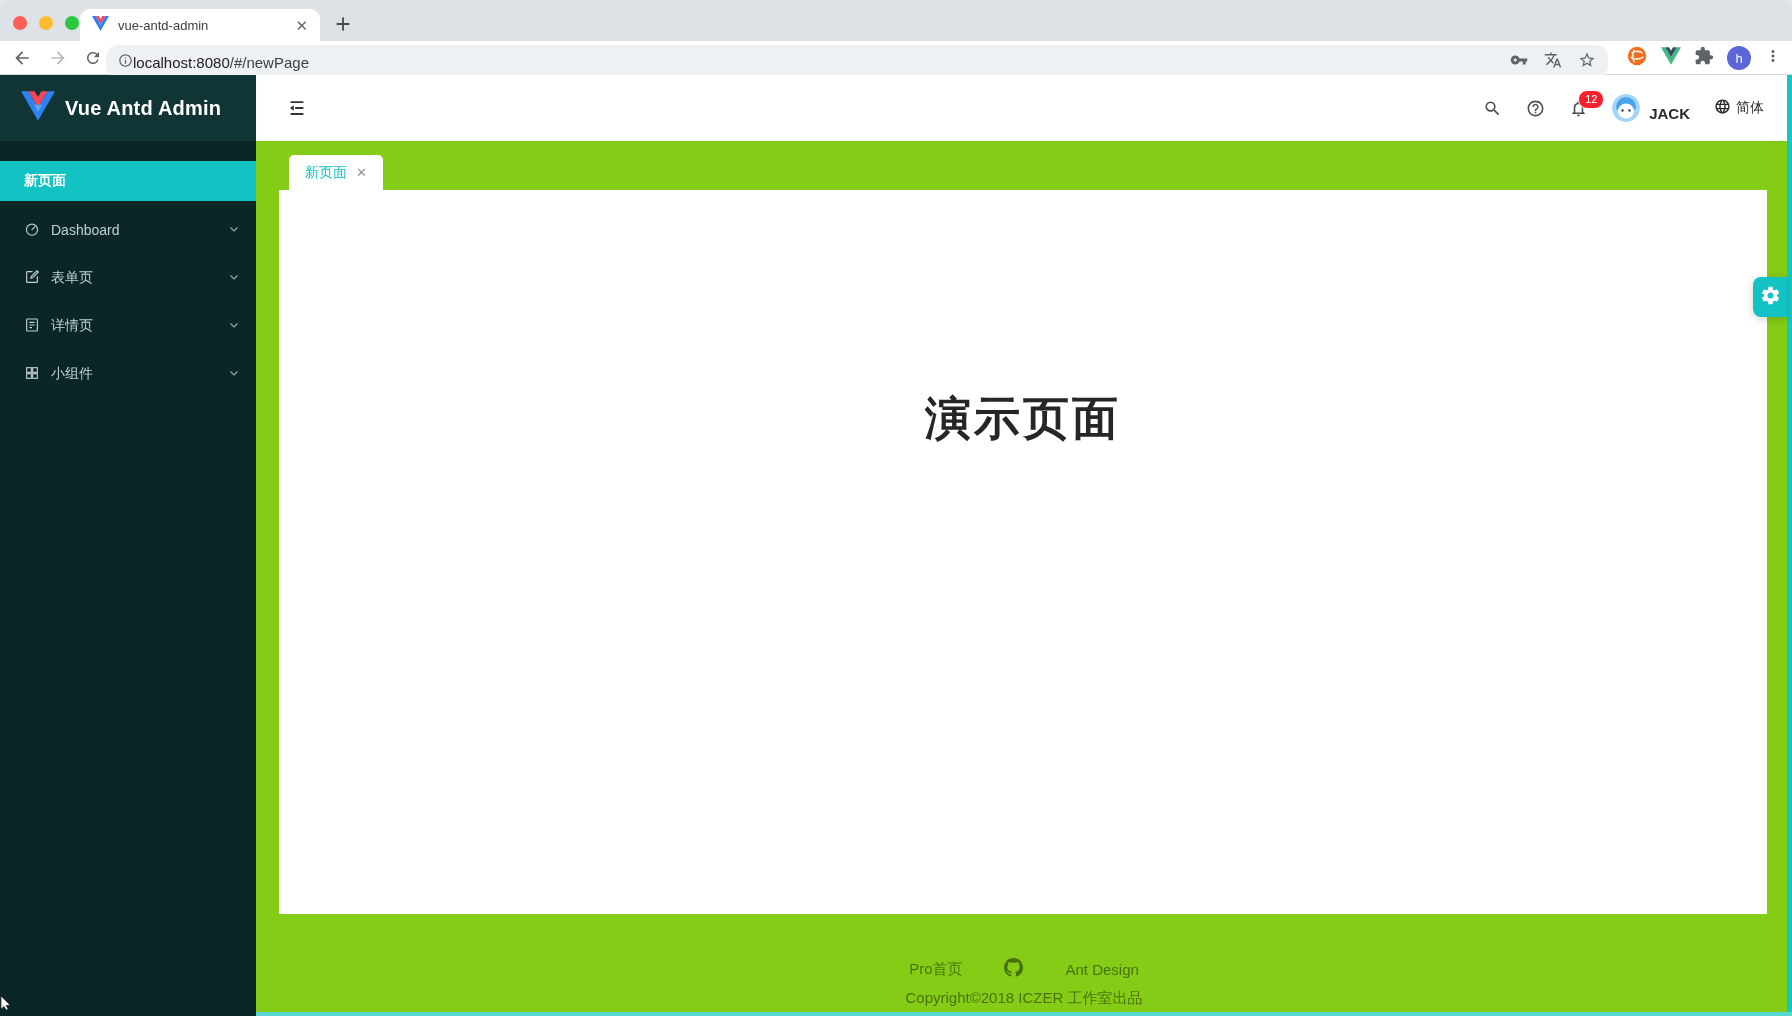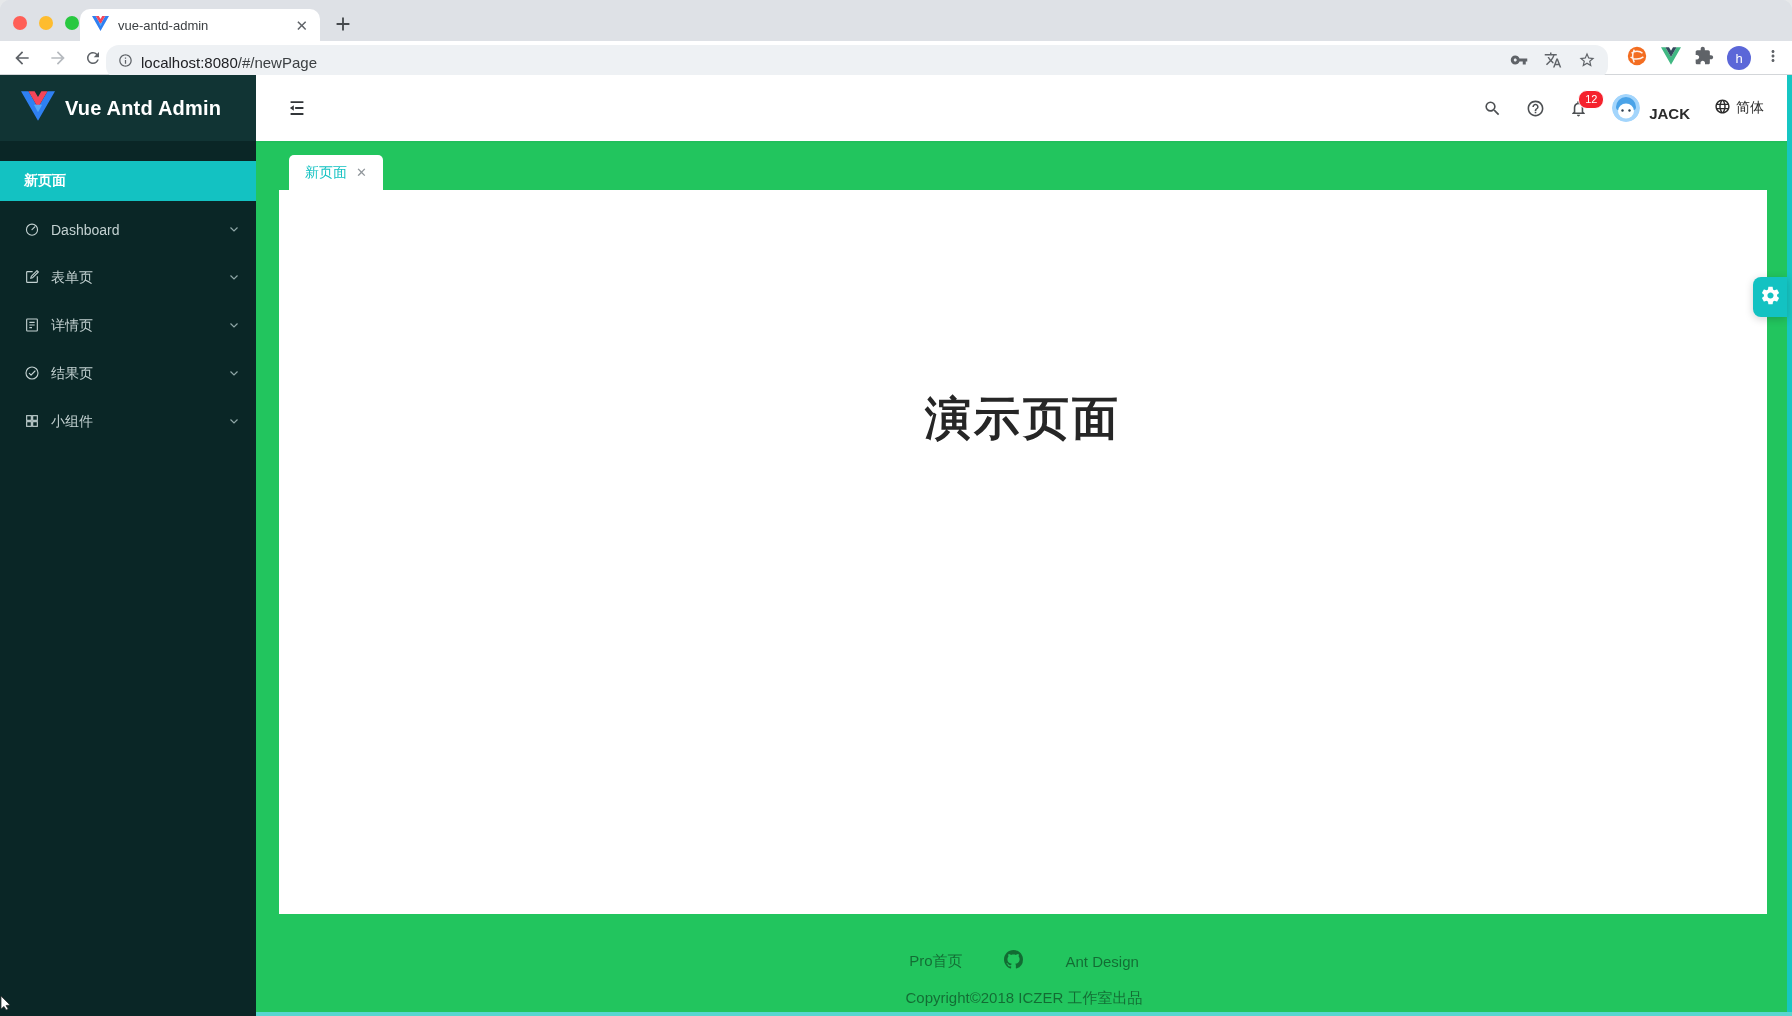--- a/index.html
+++ b/index.html
@@ -18,31 +18,31 @@
   .tab-close { color:#5f6368; font-size:15px; line-height:1; cursor:default; }
   .newtab { position:absolute; left:332px; top:13px; color:#45494d; }
 
   
   .toolbar { position:relative; height:34px; background:#ffffff; border-bottom:1px solid #d3d6d9;
              display:flex; align-items:center; }
   .navbtns { display:flex; align-items:center; gap:16px; padding:0 14px 0 12px; }
   .icon-grey { color:#5f6368; }
   .icon-dim  { color:#b6babf; }
   .omnibox { position:absolute; left:106px; right:184px; top:4px; height:34px; background:#eef1f4;
-             border-radius:13px; display:flex; align-items:center; padding:0 12px; gap:8px; }
+             border-radius:13px; display:flex; align-items:center; padding:0 12px; gap:0; }
   .url { font-size:15px; color:#202124; }
   .url .path { color:#3c4043; }
   .omni-spacer { flex:1; }
   .omni-right { display:flex; align-items:center; gap:16px; }
   .ext-row { position:absolute; right:10px; top:3px; height:28px; display:flex; align-items:center; gap:13px; }
   .ext-avatar { width:24px; height:24px; border-radius:50%; background:#5b67d8; color:#fff;
                 font-size:13px; display:flex; align-items:center; justify-content:center; }
 
   
-  .app { position:absolute; top:75px; left:0; right:0; bottom:0; background:#22c55e; }
+  .app { position:absolute; top:75px; left:0; right:0; bottom:0; background:#84cc16; }
   .edge-right { position:absolute; right:0; top:0; bottom:0; width:5px; background:#16c6c3; z-index:40; }
   .edge-bottom{ position:absolute; left:256px; right:0; bottom:0; height:4px; background:#58d6d0; z-index:40; }
 
   
   .sidebar { position:absolute; left:0; top:0; bottom:0; width:256px; background:#0a2626; z-index:10; }
   .logo { height:66px; background:#113434; display:flex; align-items:center; padding-left:21px; gap:10px; }
   .logo-text { color:#fff; font-size:20px; font-weight:700; letter-spacing:.2px; }
   .menu { padding-top:20px; }
   .menu-item { height:40px; display:flex; align-items:center; padding:0 16px 0 24px; gap:11px;
                color:#c3d1d1; font-size:14px; margin-bottom:8px; cursor:pointer; }
@@ -72,21 +72,21 @@
               padding:0 16px; border-radius:5px 5px 0 0; font-size:14px; color:#13c2c2; cursor:pointer; }
   .page-tab .pt-close { color:#90969b; font-size:13px; }
 
   
   .content-card { position:absolute; left:23px; right:25px; top:115px; bottom:102px; background:#fff; }
   .demo-title { text-align:center; padding-top:198px; font-size:46px; font-weight:700;
                 color:#262626; letter-spacing:3px; }
 
   
   .footer { position:absolute; left:0; right:0; bottom:4px; height:124px; display:flex; flex-direction:column;
-            align-items:center; justify-content:flex-end; color:rgba(0,0,0,.45); padding-bottom:4px;gap:8px; }
+            align-items:center; justify-content:flex-end; color:rgba(0,0,0,.45); padding-bottom:4px; }
   .footer-links { display:flex; align-items:center; gap:42px; font-size:15px; margin-bottom:9px; }
   .footer-links a { color:rgba(0,0,0,.45); text-decoration:none; cursor:pointer; }
   .copyright { font-size:15px; }
 
   
   .settings-handle { position:absolute; right:5px; top:202px; width:34px; height:40px; background:#13c2c2;
                      border-radius:8px 0 0 8px; display:flex; align-items:center; justify-content:center;
                      box-shadow:0 2px 8px rgba(0,0,0,.18); cursor:pointer; z-index:45; color:#fff; }
 
   .cursor-artifact { position:absolute; left:0; bottom:2px; z-index:50; }
@@ -249,34 +249,20 @@
               </svg>
           </span>
           <span class="mi-label">详情页</span>
           <span class="chev">
             <svg width="12" height="12" viewBox="0 0 24 24" fill="none" stroke="currentColor" stroke-width="2.4">
                 <path d="M5 9l7 7 7-7"></path>
               </svg>
           </span>
         </div>
 
-        <div class="menu-item">
-          <span>
-            <svg width="16" height="16" viewBox="0 0 24 24" fill="none" stroke="currentColor" stroke-width="1.7">
-              <circle cx="12" cy="12" r="9"></circle>
-                <path d="M8 12.5l2.6 2.6L16.5 9" stroke-linecap="round" stroke-linejoin="round"></path>
-              </svg>
-          </span>
-          <span class="mi-label">结果页</span>
-          <span class="chev">
-            <svg width="12" height="12" viewBox="0 0 24 24" fill="none" stroke="currentColor" stroke-width="2.4">
-                <path d="M5 9l7 7 7-7"></path>
-              </svg>
-          </span>
-        </div>
 
 
         <div class="menu-item">
           <span>
             <svg width="16" height="16" viewBox="0 0 24 24" fill="none" stroke="currentColor" stroke-width="1.7">
               <rect x="4" y="4" width="7" height="7"></rect>
                 <rect x="13" y="4" width="7" height="7"></rect>
               <rect x="4" y="13" width="7" height="7"></rect>
                 <rect x="13" y="13" width="7" height="7"></rect>
               </svg>

